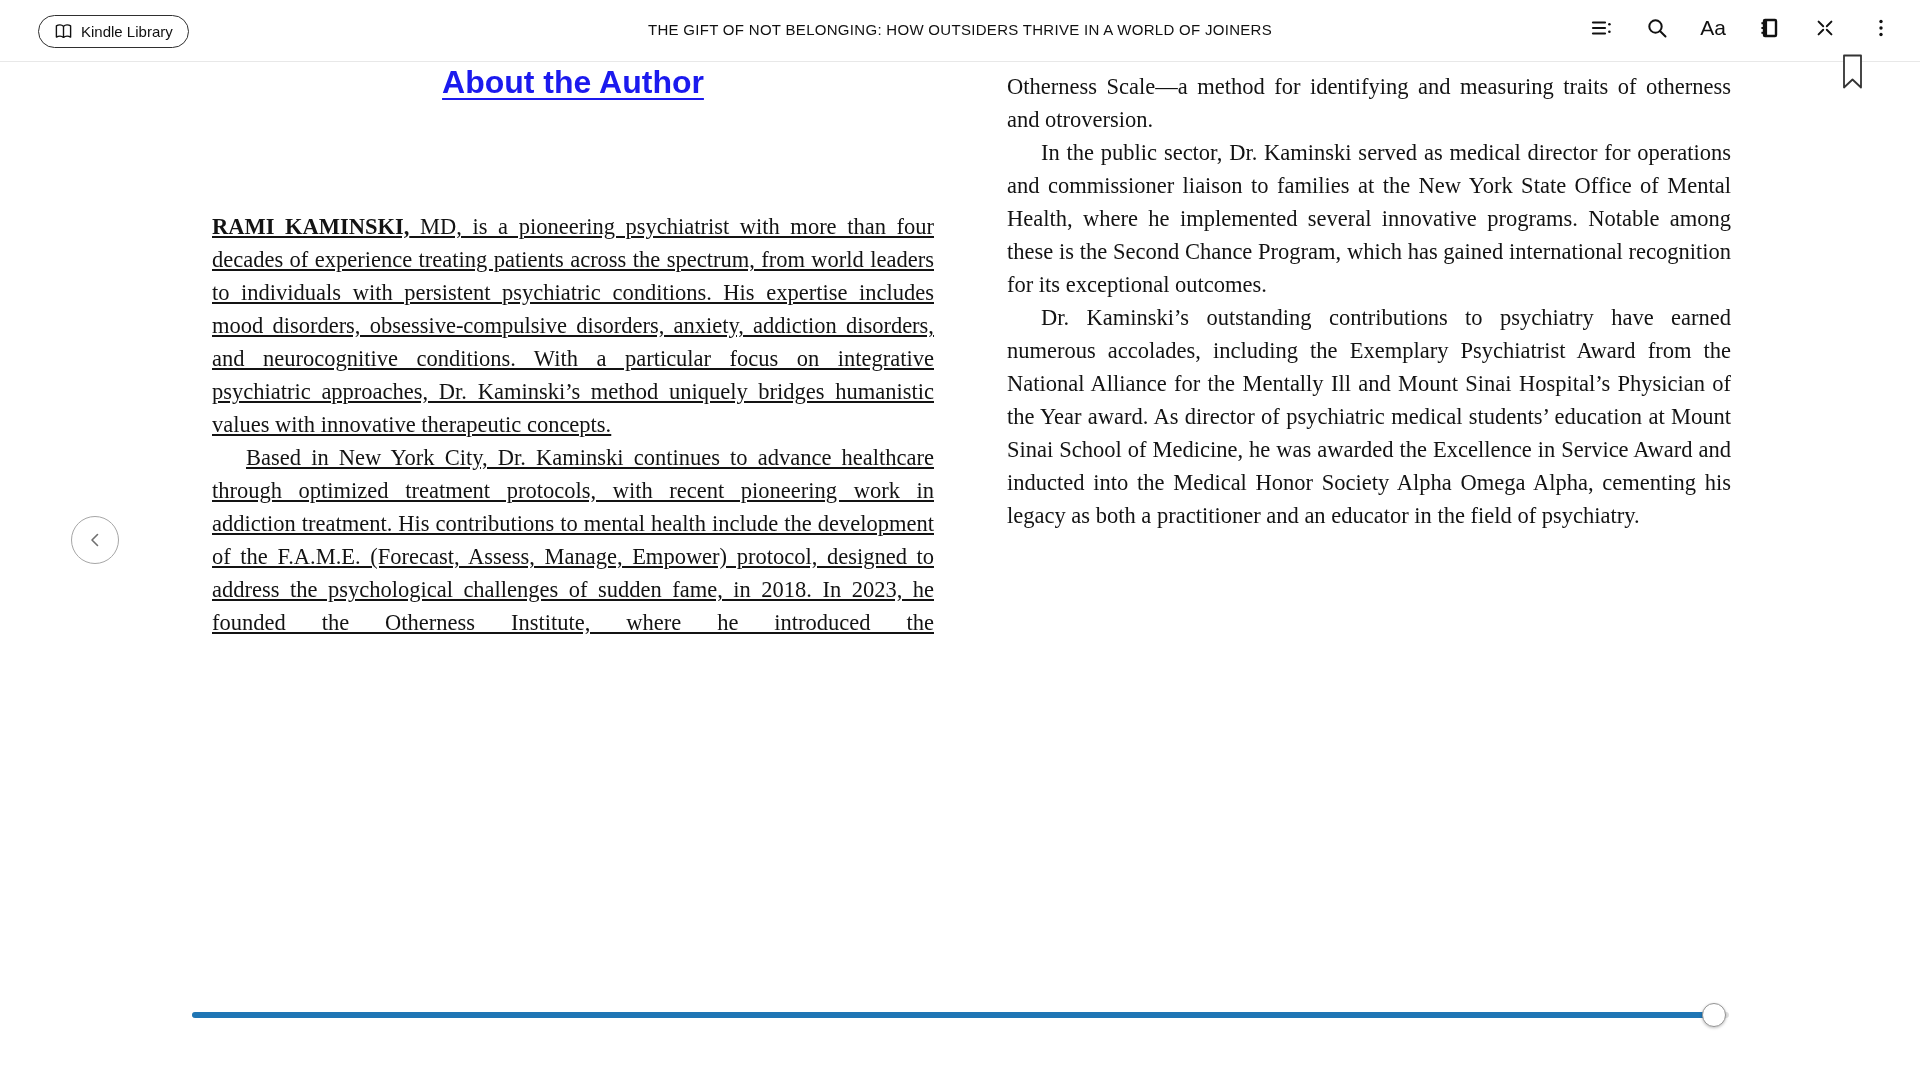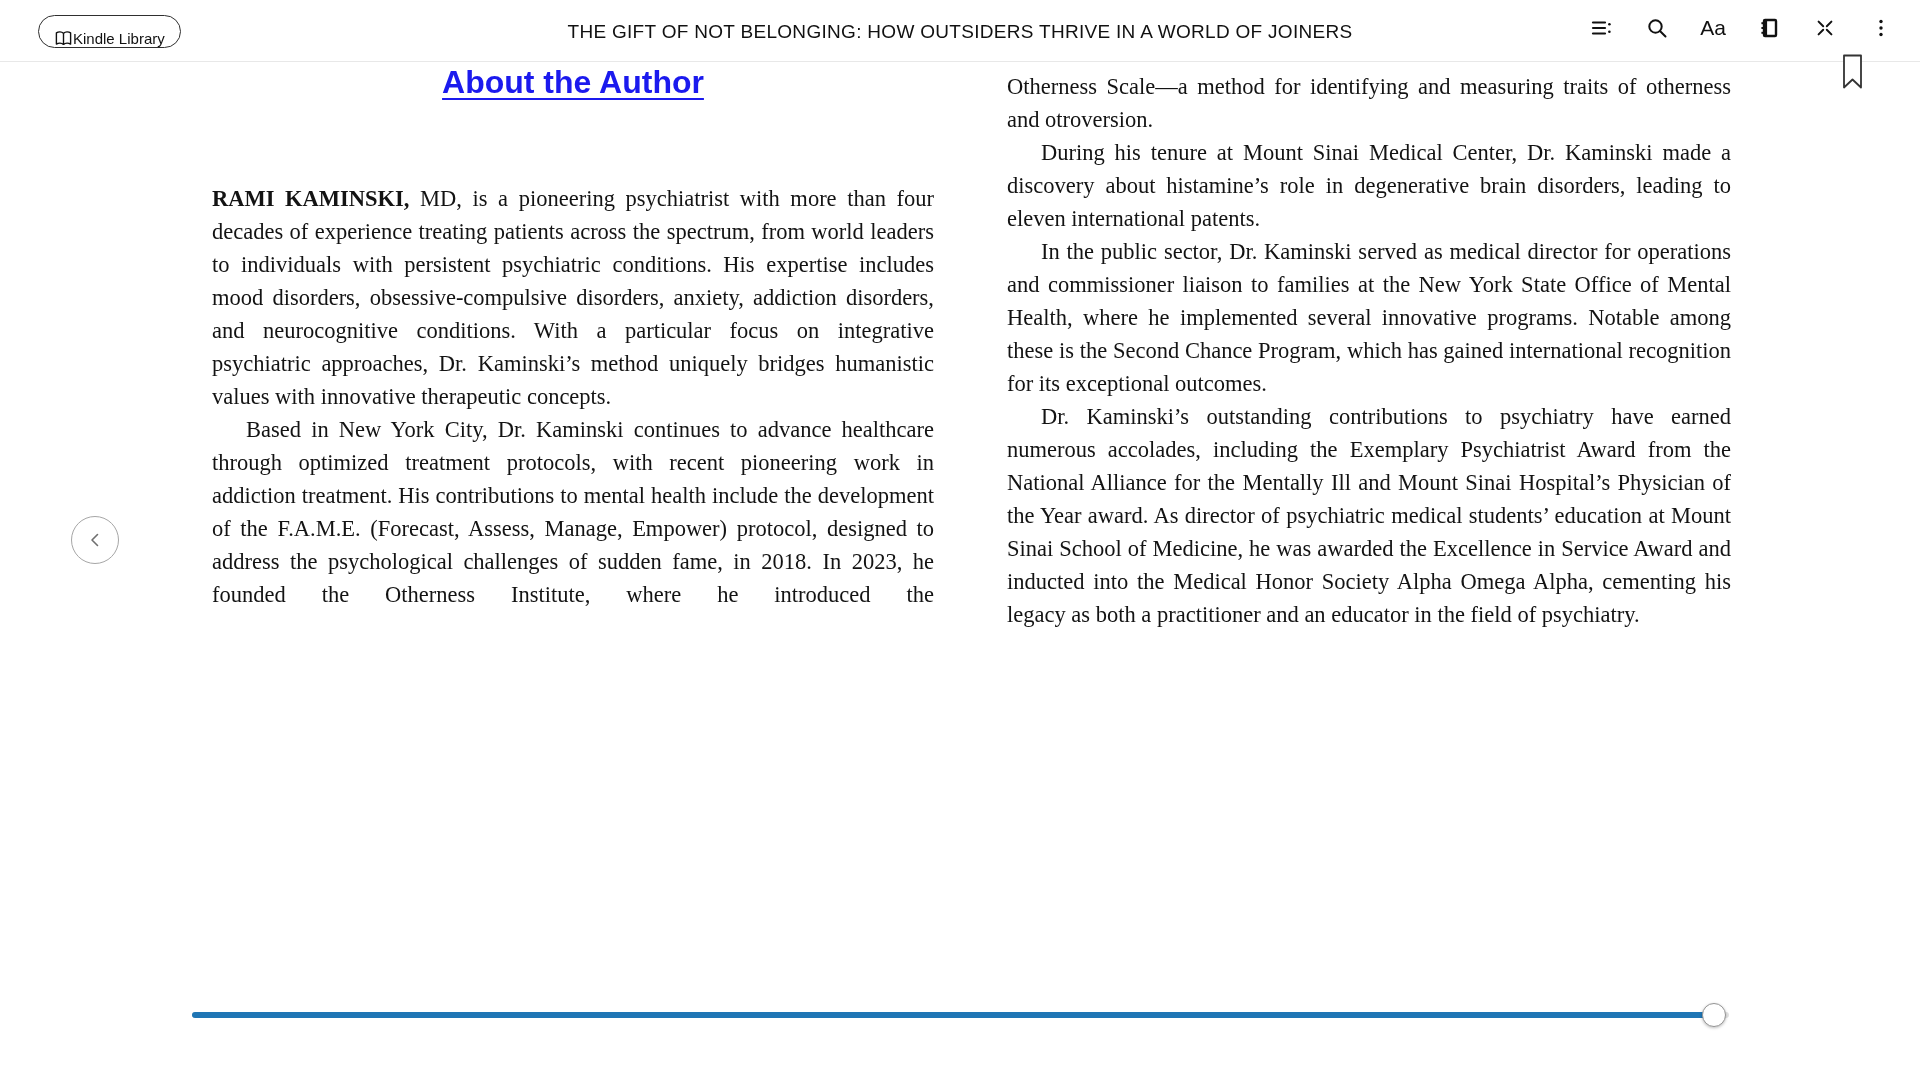--- a/index.html
+++ b/index.html
@@ -5,44 +5,44 @@
   * { margin: 0; padding: 0; box-sizing: border-box; }
   html, body { width: 1920px; height: 1080px; background: #ffffff; overflow: hidden;
     font-family: "Liberation Sans", sans-serif; }
   .stage { position: relative; width: 1920px; height: 1080px; background: #fff; }
 
   
   .topbar { position: absolute; left: 0; top: 0; width: 1920px; height: 62px;
     background: #fff; border-bottom: 1px solid #e8e8e8;
     display: flex; align-items: center; }
   .library-btn { position: absolute; left: 38px; top: 15px; height: 33px;
-    display: inline-flex; align-items: flex-end; padding: 0 15px;
+    display: inline-flex; align-items: center; gap: 8px; padding: 0 15px;
     border: 1.6px solid #2f2f2f; border-radius: 17px; background: #fff;
     font-size: 15px; color: #111; cursor: pointer; }
   .title { position: absolute; left: 0; width: 100%; text-align: center;
-    font-size: 19px; letter-spacing: 0.3px; color: #111; top: 21px; }
+    font-size: 15px; letter-spacing: 0.3px; color: #111; top: 21px; }
   .toolbar { position: absolute; right: 24px; top: 0; height: 62px;
     display: flex; align-items: center; gap: 26px; }
   .tool { width: 30px; height: 30px; display: flex; align-items: flex-start;
     justify-content: center; cursor: pointer; color: #111; }
   .aa-label { font-size: 21px; color: #111; }
 
   
   .bookmark { position: absolute; right: 57px; top: 54px; cursor: pointer; }
 
   
   .col { position: absolute; top: 62px; color: #131313;
     font-family: "Liberation Serif", serif; font-size: 22.5px; line-height: 33px; }
   .col-left  { left: 212px; width: 722px; }
   .col-right { left: 1007px; width: 724px; padding-top: 8px; }
   .chapter-heading { text-align: center;
     font-family: "Liberation Sans", sans-serif; font-weight: bold; font-size: 32px;
     color: #1b1aee; text-decoration: underline; text-decoration-thickness: 2px;
     text-underline-offset: 5px; cursor: pointer; line-height: 40px; }
-  .body-start { margin-top: 80px; }
+  .body-start { margin-top: 108px; text-decoration: underline; }
   .col p { text-align: justify; }
   .col p.indent { text-indent: 34px; }
   .col p.cont { text-align-last: justify; }
   .lead-bold { font-weight: bold; }
 
   
   .nav-arrow { position: absolute; left: 71px; top: 516px; width: 48px; height: 48px;
     border: 1px solid #a6a6a6; border-radius: 50%; background: #fff;
     display: flex; align-items: center; justify-content: center; cursor: pointer; }
 
@@ -141,21 +141,20 @@
   <section class="col col-left">
     <h2 class="chapter-heading">About the Author</h2>
     <div class="body-start">
       <p><span class="lead-bold">RAMI KAMINSKI,</span><span> MD, is a pioneering psychiatrist with more than four decades of experience treating patients across the spectrum, from world leaders to individuals with persistent psychiatric conditions. His expertise includes mood disorders, obsessive-compulsive disorders, anxiety, addiction disorders, and neurocognitive conditions. With a particular focus on integrative psychiatric approaches, Dr. Kaminski’s method uniquely bridges humanistic values with innovative therapeutic concepts.</span></p>
       <p class="indent cont">Based in New York City, Dr. Kaminski continues to advance healthcare through optimized treatment protocols, with recent pioneering work in addiction treatment. His contributions to mental health include the development of the F.A.M.E. (Forecast, Assess, Manage, Empower) protocol, designed to address the psychological challenges of sudden fame, in 2018. In 2023, he founded the Otherness Institute, where he introduced the</p>
     </div>
   </section>
 
   <section class="col col-right">
     <p>Otherness Scale—a method for identifying and measuring traits of otherness and otroversion.</p>
-    <p class="indent">During his tenure at Mount Sinai Medical Center, Dr. Kaminski made a discovery about histamine’s role in degenerative brain disorders, leading to eleven international patents.</p>
     <p class="indent">In the public sector, Dr. Kaminski served as medical director for operations and commissioner liaison to families at the New York State Office of Mental Health, where he implemented several innovative programs. Notable among these is the Second Chance Program, which has gained international recognition for its exceptional outcomes.</p>
     <p class="indent">Dr. Kaminski’s outstanding contributions to psychiatry have earned numerous accolades, including the Exemplary Psychiatrist Award from the National Alliance for the Mentally Ill and Mount Sinai Hospital’s Physician of the Year award. As director of psychiatric medical students’ education at Mount Sinai School of Medicine, he was awarded the Excellence in Service Award and inducted into the Medical Honor Society Alpha Omega Alpha, cementing his legacy as both a practitioner and an educator in the field of psychiatry.</p>
   </section>
 
   <div class="nav-arrow">
     <span>
       <svg width="20" height="20" viewBox="0 0 20 20" fill="none" stroke="#6f6f6f" stroke-width="1.6" stroke-linecap="round" stroke-linejoin="round">
         <polyline points="12.5,4.5 7,10 12.5,15.5"></polyline>
       </svg>
     </span>

